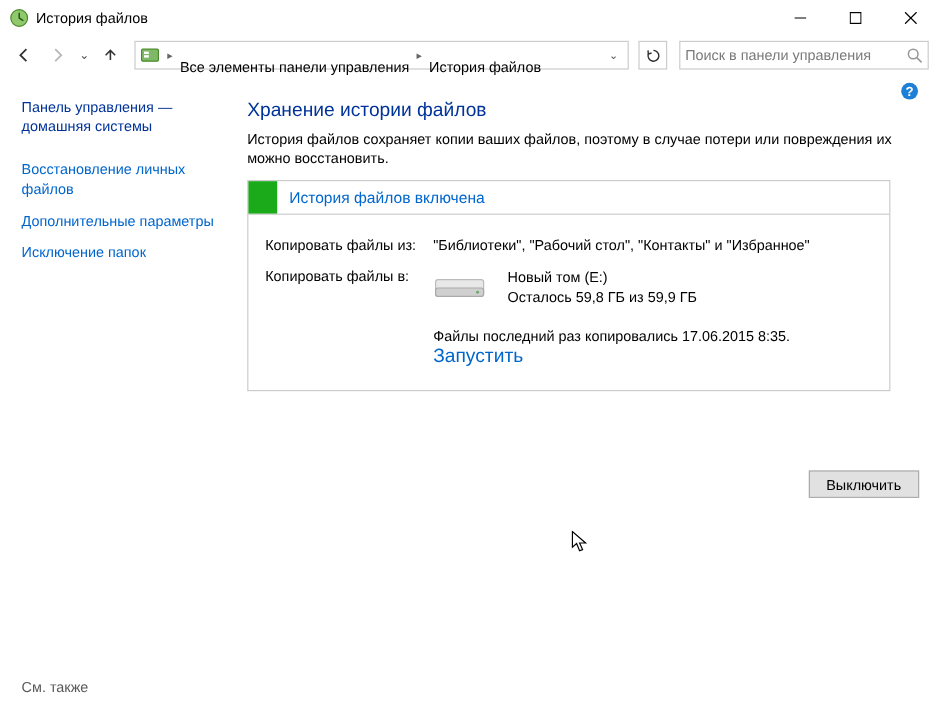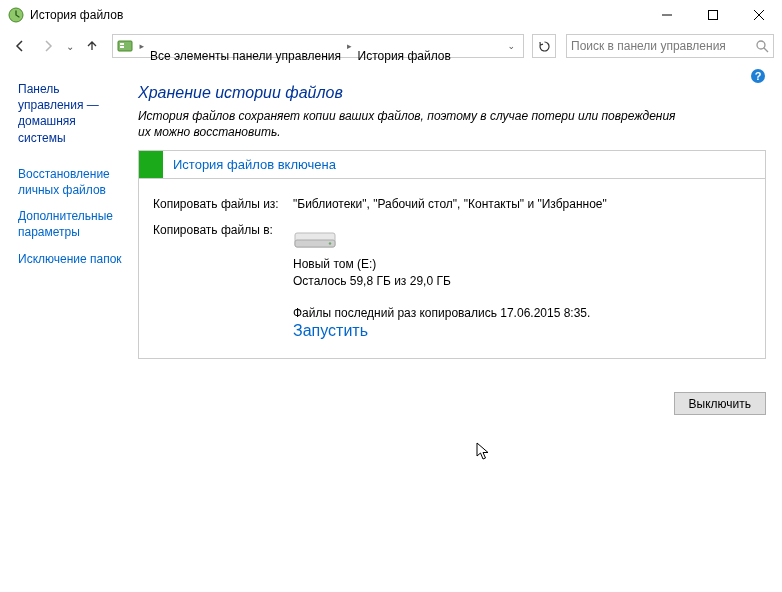--- a/index.html
+++ b/index.html
@@ -35,31 +35,31 @@
   .sidelink { color:#0066cc; font-size:12px; padding: 5px 0; line-height:1.35; cursor:default; }
   .sidelabel { color:#003399; font-size:12px; padding:5px 0; line-height:1.35;}
   .sidebar .grow { flex:1; }
   .seealso-hdr { color:#5a5a5a; font-size:12px; padding:4px 0; }
   .seealso-item { display:flex; align-items:flex-start; gap:6px; padding:4px 0;}
   .seealso-item .shield { width:16px; height:16px; flex:none;}
   .seealso-item span { color:#0066cc; font-size:12px; line-height:1.35;}
 
   .main { flex:1; padding: 10px 16px 0 6px; position:relative;}
   .helpicon { position:absolute; top:6px; right:16px; width:16px; height:16px;}
-  .heading { color:#003399; font-size:16px; padding: 12px 0 6px 0; font-style: italic;}
-  .desc { font-size:12px; color:#000; line-height:1.35; padding-bottom:10px; max-width:540px;font-style:italic;}
-  .panel { border:1px solid #ccc; width:628px;}
+  .heading { color:#003399; font-size:16px; padding: 12px 0 6px 0;}
+  .desc { font-size:12px; color:#000; line-height:1.35; padding-bottom:10px; max-width:540px;}
+  .panel { border:1px solid #ccc; width:536px;}
   .panel-hdr { display:flex; align-items:center; height:28px; border-bottom:1px solid #ccc; }
   .panel-hdr .stripe { width:24px; height:100%; background:#1aaa1a;}
   .panel-hdr .htxt { color:#0066cc; font-size:13px; padding-left:10px;}
   .panel-body { padding:12px 14px;}
   .row { display:flex; align-items:flex-start; padding:6px 0;}
   .row .lab { width:140px; font-size:12px; color:#000;}
   .row .val { flex:1; font-size:12px; color:#000;}
-  .drive { display:flex; align-items:flex-start; gap:3px;flex-direction:column;}
+  .drive { display:flex; align-items:flex-start; gap:18px;}
   .drive-icon { width:44px; height:28px; margin-top:2px;}
   .drive-info { font-size:12px; line-height:1.4;}
   .lastcopy { font-size:12px; padding-top:16px;}
   .runlink { color:#0066cc; font-size:16px; padding-top:2px; display:inline-block;}
   .offbtn { position:absolute; right:16px; top:330px; height:23px; padding:0 14px; border:1px solid #adadad; background:#e1e1e1; font-size:12px; color:#000;}
 
   .cursor { position:absolute; left:476px; top:442px; width:16px; height:20px; pointer-events:none;}
 </style>
 </head>
 <body>
@@ -143,20 +143,21 @@
 </div>
 
 <div class="content">
   <div class="sidebar">
     <div class="sidelabel">Панель управления — домашняя системы</div>
     <div style="height:10px"></div>
     <div class="sidelink">Восстановление личных файлов</div>
     <div class="sidelink">Дополнительные параметры</div>
     <div class="sidelink">Исключение папок</div>
     <div class="grow"></div>
+    <div class="seealso-hdr">См. также</div>
   </div>
 
   <div class="main">
     <span class="helpicon">
       <svg viewBox="0 0 16 16">
           <circle cx="8" cy="8" r="7" fill="#1e7fd6"></circle>
           <text x="8" y="12" text-anchor="middle" fill="#fff" font-size="11" font-family="Georgia" font-weight="bold">?</text>
         </svg>
     </span>
 
@@ -179,21 +180,21 @@
             <div class="drive">
               <span class="drive-icon">
                 <svg viewBox="0 0 44 28">
                     <rect x="2" y="8" width="40" height="14" rx="2" fill="#e8e8e8" stroke="#bbb"></rect>
                     <rect x="2" y="15" width="40" height="7" rx="2" fill="#d0d0d0" stroke="#aaa"></rect>
                     <circle cx="37" cy="18.5" r="1.2" fill="#6fa86f"></circle>
                   </svg>
               </span>
               <div class="drive-info">
                 <div>Новый том (E:)</div>
-                <div>Осталось 59,8 ГБ из 29,0 ГБ</div>
+                <div>Осталось 59,8 ГБ из 59,9 ГБ</div>
               </div>
             </div>
             <div class="lastcopy">Файлы последний раз копировались 17.06.2015 8:35.</div>
             <span class="runlink">Запустить</span>
           </div>
         </div>
       </div>
     </div>
 
     <button class="offbtn">Выключить</button>

